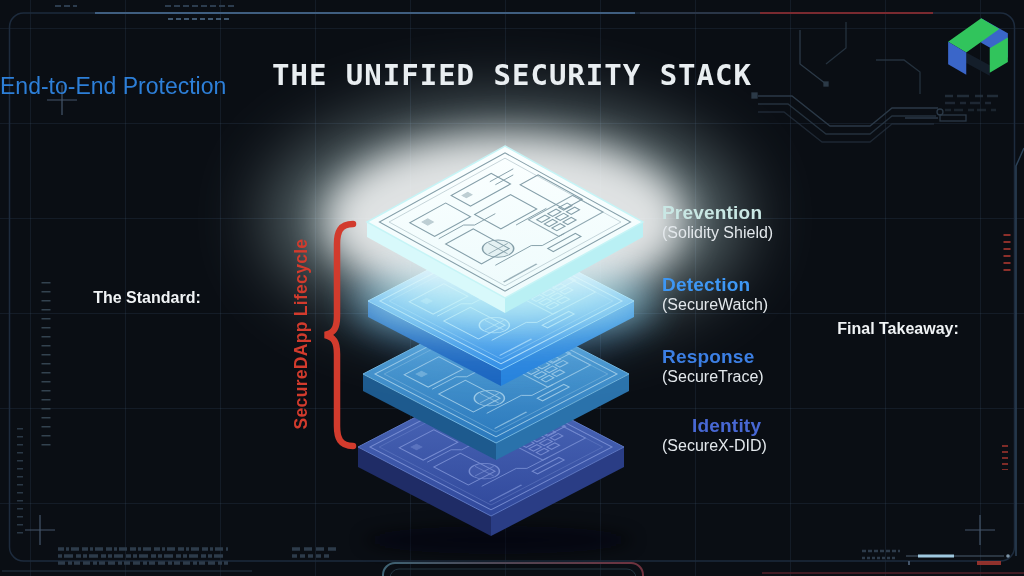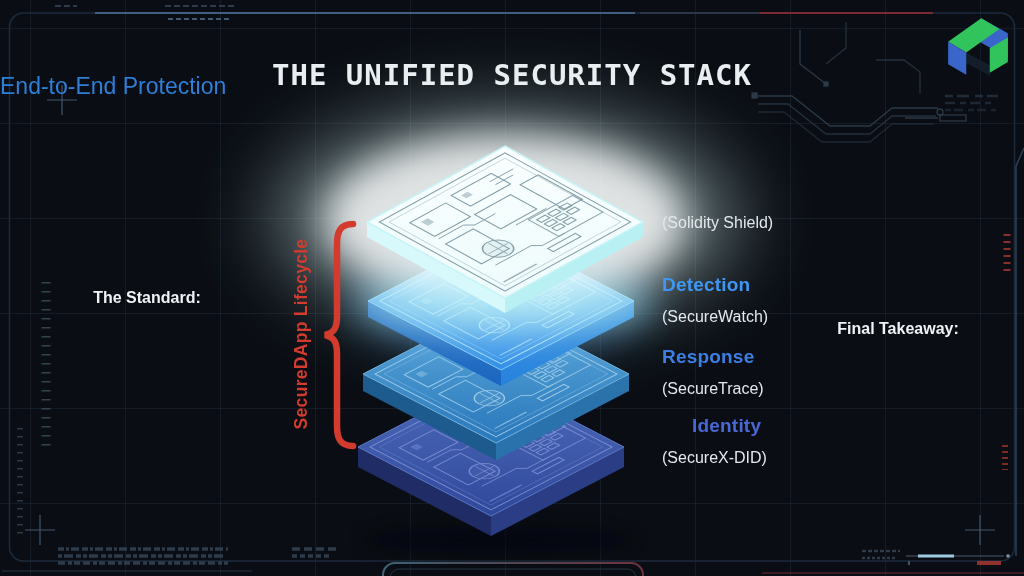--- a/index.html
+++ b/index.html
@@ -14,21 +14,21 @@
     font-family:"DejaVu Sans Mono",monospace;font-weight:bold;font-size:29px;
     letter-spacing:1px;color:var(--c-title-text,#e9eef1);margin-top:24px;}
   #subtitle{left:0;right:0;top:73px;text-align:left;z-index:2;
     font-size:23px;font-weight:normal;color:var(--c-subtitle-blue,#2d7fd8);}
   .note{text-align:center;font-size:16.5px;line-height:1.33;z-index:2;}
   .note-heading{font-weight:bold;font-size:16px;color:#f0f3f5;}
   #left-note{left:30px;top:287px;width:234px;}
   #right-note{left:812px;top:285px;width:172px;margin-top:33px;}
   .layer-label{left:662px;z-index:2;}
   .ll-title{font-size:19px;font-weight:bold;letter-spacing:.2px;}
-  .ll-sub{font-size:16px;color:#e3e8ec;margin-top:12px;}
+  .ll-sub{font-size:16px;color:#e3e8ec;margin-top:0;}
   .c-prev{color:var(--c-label-prevention,#c9e7e4);}
   .c-det{color:var(--c-label-detection,#3e97f4);}
   .c-resp{color:var(--c-label-response,#3c7fe4);}
   .c-iden{color:var(--c-label-identity,#4868d4);margin-left:30px;}
   #vertical-label{left:301px;top:334px;z-index:2;white-space:nowrap;
     transform:translate(-50%,-50%) rotate(-90deg);
     font-weight:bold;font-size:17.5px;letter-spacing:.3px;
     color:var(--c-accent-red,#d23b2d);}
   #logo{right:14px;top:14px;width:64px;height:64px;z-index:2;}
 </style>
@@ -219,20 +219,21 @@
   <div class="note-heading">The Standard:</div>
 </div>
 
 <div id="right-note" class="abs note">
   <div class="note-heading">Final Takeaway:</div>
 </div>
 
 <div id="vertical-label" class="abs">SecureDApp Lifecycle</div>
 
 <div class="abs layer-label" style="top:202px">
+  <div class="ll-title c-prev">Prevention</div>
   <div class="ll-sub">(Solidity Shield)</div>
 </div>
 <div class="abs layer-label" style="top:274px">
   <div class="ll-title c-det">Detection</div>
   <div class="ll-sub">(SecureWatch)</div>
 </div>
 <div class="abs layer-label" style="top:346px">
   <div class="ll-title c-resp">Response</div>
   <div class="ll-sub">(SecureTrace)</div>
 </div>

